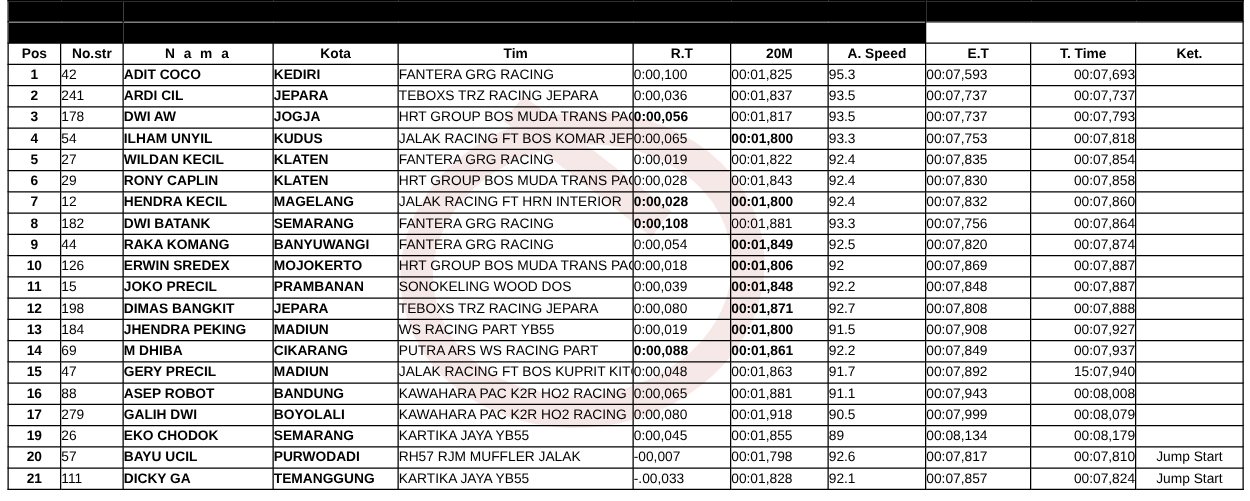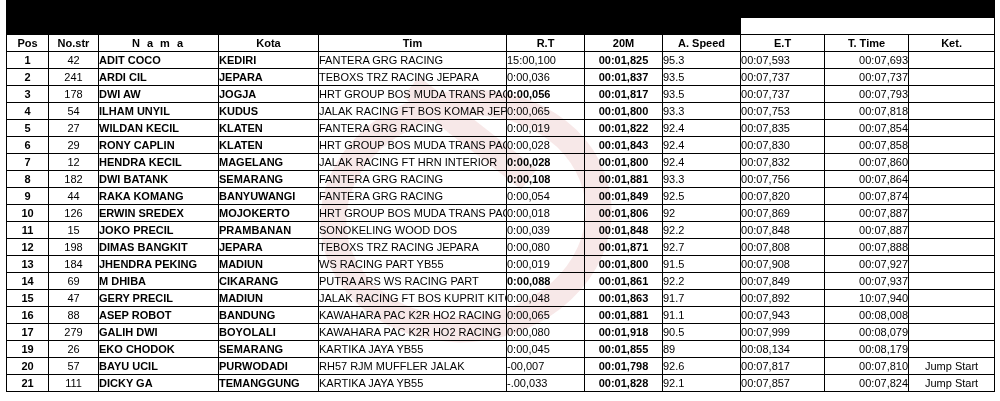--- a/index.html
+++ b/index.html
@@ -89,28 +89,28 @@
   .colhdr td {
     font-weight: bold;
     font-size: 11px;
     text-align: center;
     height: 20px;
     background: #ffffff;
   }
   .colhdr td.spaced {
     letter-spacing: 2px;
   }
-  td.c { text-align: center; }
+  td.c { }
   .pos { text-align: center; font-weight: bold; }
   .name { font-weight: bold; padding-left: 5px; }
   .kota { padding-left: 5px; font-weight: bold; }
   .tim { padding-left: 5px; }
   .red { color: #cc0000; font-weight: bold; }
   .rt { text-align: left; padding-left: 6px; }
-  .num20 { text-align: center; padding-left: 6px; font-weight: bold; }
+  .num20 { text-align: left; padding-left: 6px; }
   .spd { text-align: left; padding-left: 6px; }
   .et { text-align: left; padding-left: 6px; }
   .tt { text-align: right; padding-left: 6px; }
   .ket { text-align: center; padding-left: 5px; }
 </style>
 </head>
 <body>
 
 <div class="sheet">
 
@@ -158,21 +158,21 @@
         <td>Ket.</td>
       </tr>
     </tbody>
     <tbody id="rows-body">
         <tr>
           <td class="pos">1</td>
           <td class="c">42</td>
           <td class="name">ADIT COCO</td>
           <td class="kota">KEDIRI</td>
           <td class="tim">FANTERA GRG RACING</td>
-          <td class="rt">15:00,100</td>
+          <td class="rt">0:00,100</td>
           <td class="num20">00:01,825</td>
           <td class="spd">95.3</td>
           <td class="et">00:07,593</td>
           <td class="tt">00:07,693</td>
           <td class="ket"></td>
         </tr>
         <tr>
           <td class="pos">2</td>
           <td class="c">241</td>
           <td class="name">ARDI CIL</td>
@@ -344,21 +344,21 @@
         <tr>
           <td class="pos">15</td>
           <td class="c">47</td>
           <td class="name">GERY PRECIL</td>
           <td class="kota">MADIUN</td>
           <td class="tim">JALAK RACING FT BOS KUPRIT KITCHEN</td>
           <td class="rt">0:00,048</td>
           <td class="num20">00:01,863</td>
           <td class="spd">91.7</td>
           <td class="et">00:07,892</td>
-          <td class="tt">10:07,940</td>
+          <td class="tt">15:07,940</td>
           <td class="ket"></td>
         </tr>
         <tr>
           <td class="pos">16</td>
           <td class="c">88</td>
           <td class="name">ASEP ROBOT</td>
           <td class="kota">BANDUNG</td>
           <td class="tim">KAWAHARA PAC K2R HO2 RACING</td>
           <td class="rt">0:00,065</td>
           <td class="num20">00:01,881</td>

